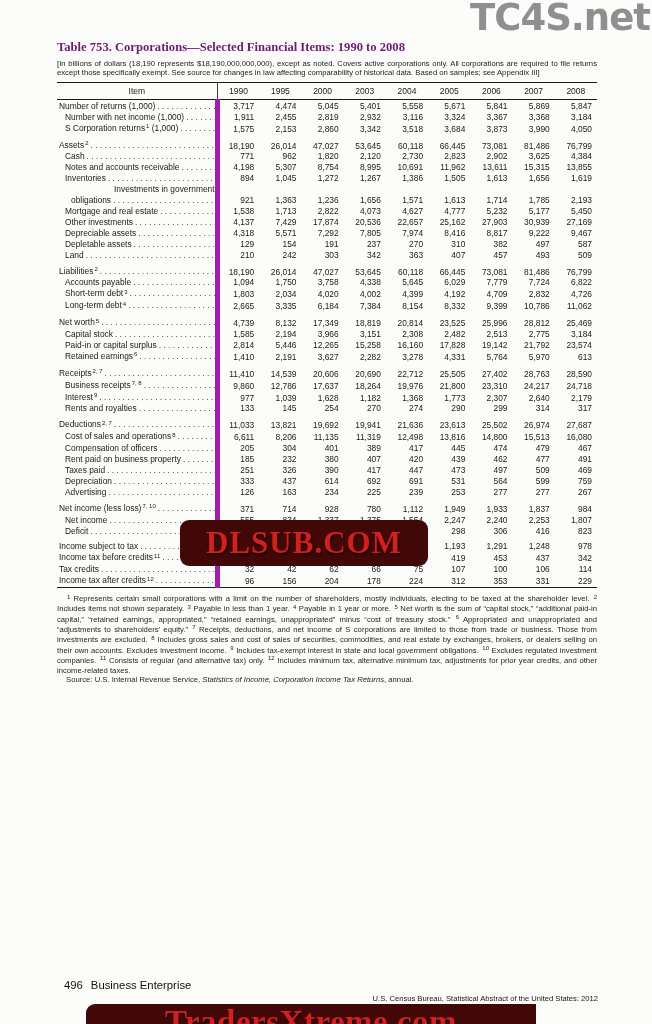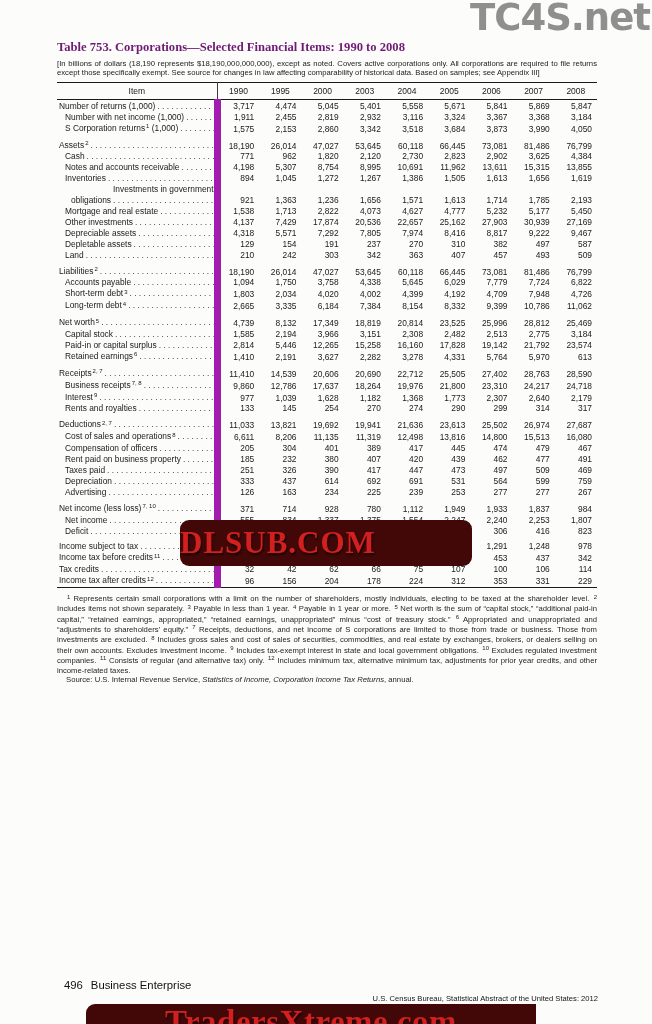--- a/index.html
+++ b/index.html
@@ -15,24 +15,24 @@
   }
   
   .wm-top {
     position: absolute; top: -4px; right: 2px;
     font-family: "DejaVu Sans", sans-serif;
     font-weight: bold; font-size: 37px; letter-spacing: -1px;
     color: var(--wm-gray, #8f8f8f);
     z-index: 4;
   }
   .wm-mid {
-    position: absolute; top: 520px; left: 180px; width: 292px; height: 46px;
+    position: absolute; top: 520px; left: 180px; width: 248px; height: 46px;
     background: var(--wm-bg, #420808);
     border-radius: 9px;
-    display: flex; align-items: center; 
+    display: flex; align-items: center; justify-content: center;
     z-index: 5;
   }
   .wm-mid span {
     font-family: "Liberation Serif", serif; font-weight: bold;
     font-size: 31px; letter-spacing: 1px;
     color: var(--wm-red, #d21f1f);
     text-shadow: 1px 2px 2px rgba(0,0,0,0.65);
   }
   .wm-bottom {
     position: absolute; top: 1004px; left: 86px; width: 450px; height: 36px;
@@ -66,21 +66,21 @@
     border-top: 1.5px solid #1a1a1a; border-bottom: 1px solid #1a1a1a;
     font-size: 8.4px; color: #1a1a1a;
   }
   .data-table thead th {
     border-bottom: 1px solid #1a1a1a;
     font-weight: normal; font-size: 8.5px;
     padding: 3px 0 3px 0; text-align: center;
   }
   .data-table th.item-head { border-right: 1px solid #3a3a3a; }
   .data-table td { line-height: 10.9px; vertical-align: bottom; }
-  .data-table td.item-cell { border-right: 7px solid #a21caf; overflow: hidden; }
+  .data-table td.item-cell { border-right: 5px solid #a21caf; overflow: hidden; }
   .data-table td.num { text-align: right; padding-right: 5px; white-space: nowrap; }
   .data-table tr.gap td { padding-top: 5px; }
   .data-table tbody tr:first-child td { padding-top: 1px; }
   .cellflex { display: flex; align-items: baseline; }
   .indent0 .cellflex { padding-left: 2px; }
   .indent1 .cellflex { padding-left: 8px; justify-content: flex-end; }
   .indent2 .cellflex { padding-left: 14px; }
   .lbl { white-space: nowrap; }
   .data-table sup, .footnotes sup {
     font-size: 6px; vertical-align: baseline; position: relative; top: -2.5px;
@@ -426,21 +426,21 @@
               <span class="dots"></span>
             </div>
           </td>
           <td class="num">1,803</td>
           <td class="num">2,034</td>
           <td class="num">4,020</td>
           <td class="num">4,002</td>
           <td class="num">4,399</td>
           <td class="num">4,192</td>
           <td class="num">4,709</td>
-          <td class="num">7,948</td>
+          <td class="num">2,832</td>
           <td class="num">4,726</td>
         </tr>
         <tr>
           <td class="item-cell indent1">
             <div class="cellflex">
               <span class="lbl">Long-term debt<sup>4</sup></span>
               <span class="dots"></span>
             </div>
           </td>
           <td class="num">2,665</td>

